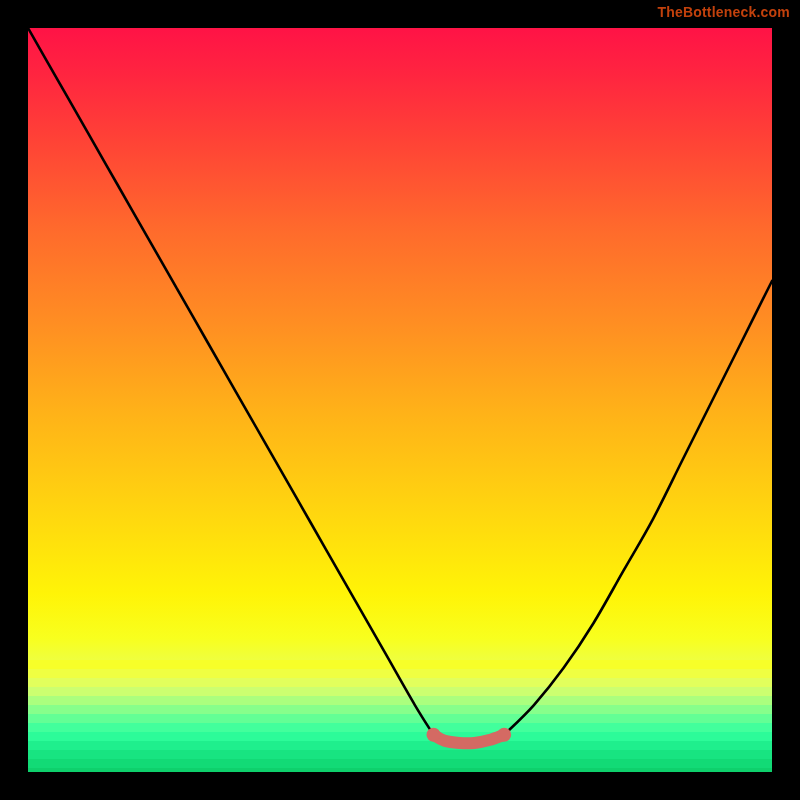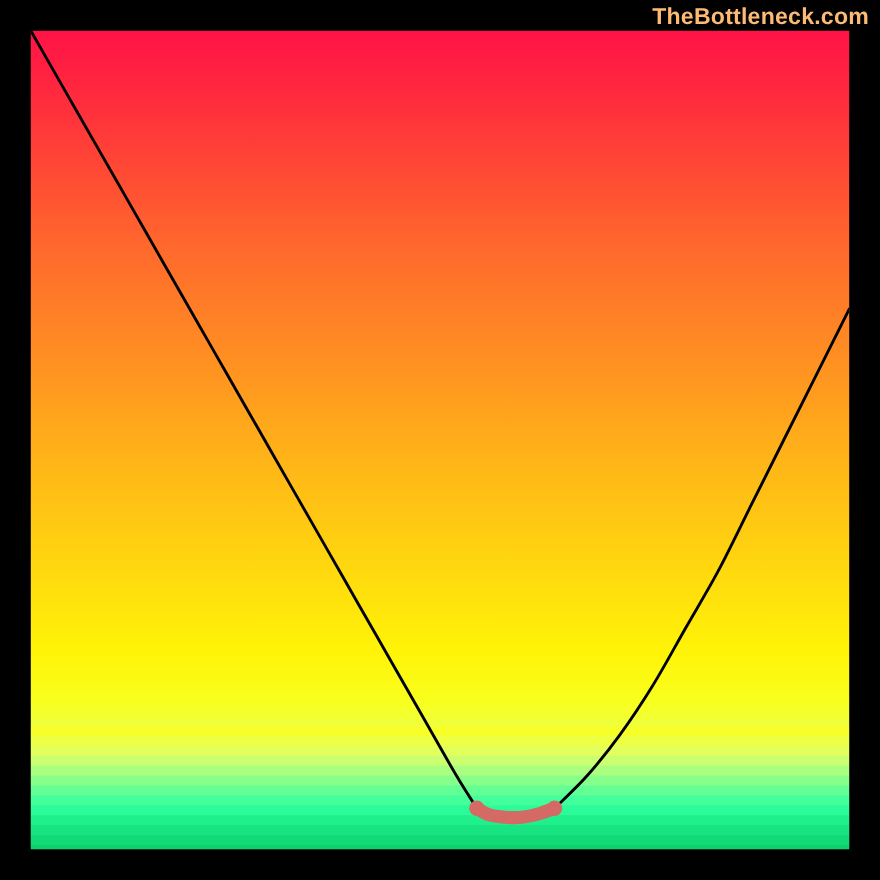--- a/index.html
+++ b/index.html
@@ -57,23 +57,23 @@
     left: 0;
     top: 0;
     width: 744px;
     height: 744px;
   }
   .watermark {
     position: absolute;
     top: 4px;
     right: 10px;
     font-family: Arial, Helvetica, sans-serif;
-    font-size: 21px;
+    font-size: 14px;
     font-weight: 600;
-    color: #fdba74;
+    color: #c2410c;
     letter-spacing: 0.2px;
     user-select: none;
   }
 </style>
 </head>
 <body>
 
 <div class="outer">
   <div class="watermark">TheBottleneck.com</div>
   <div class="plot">

